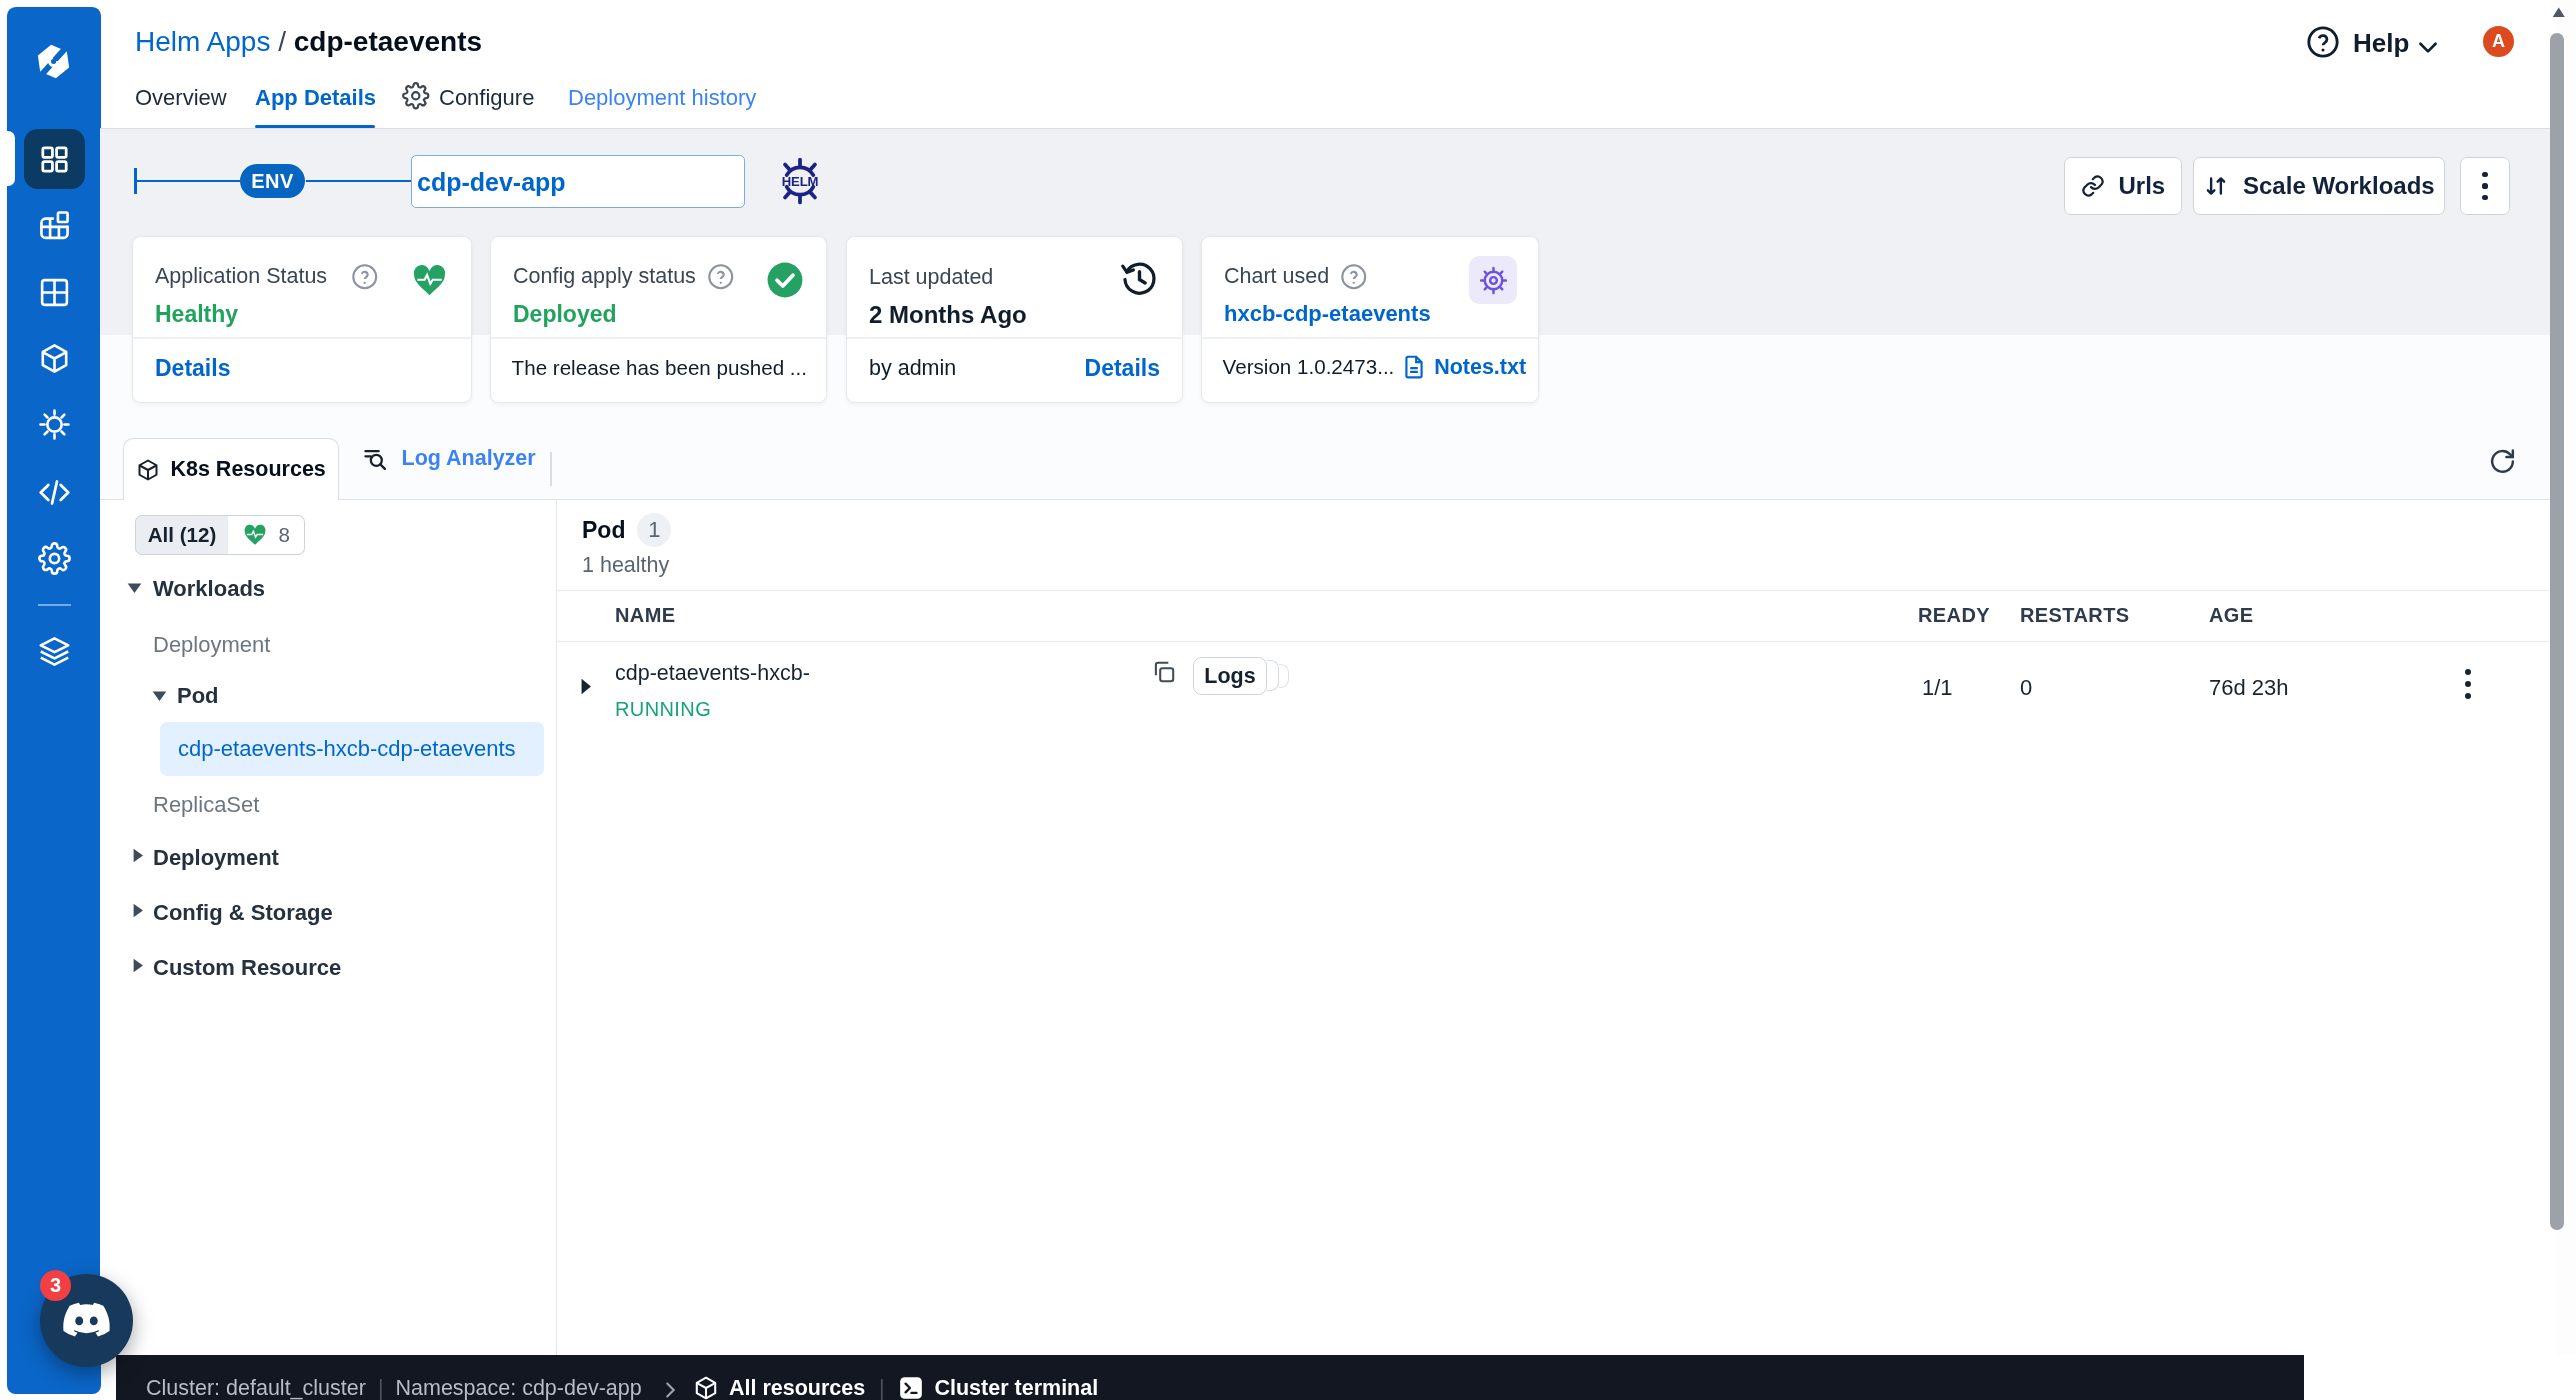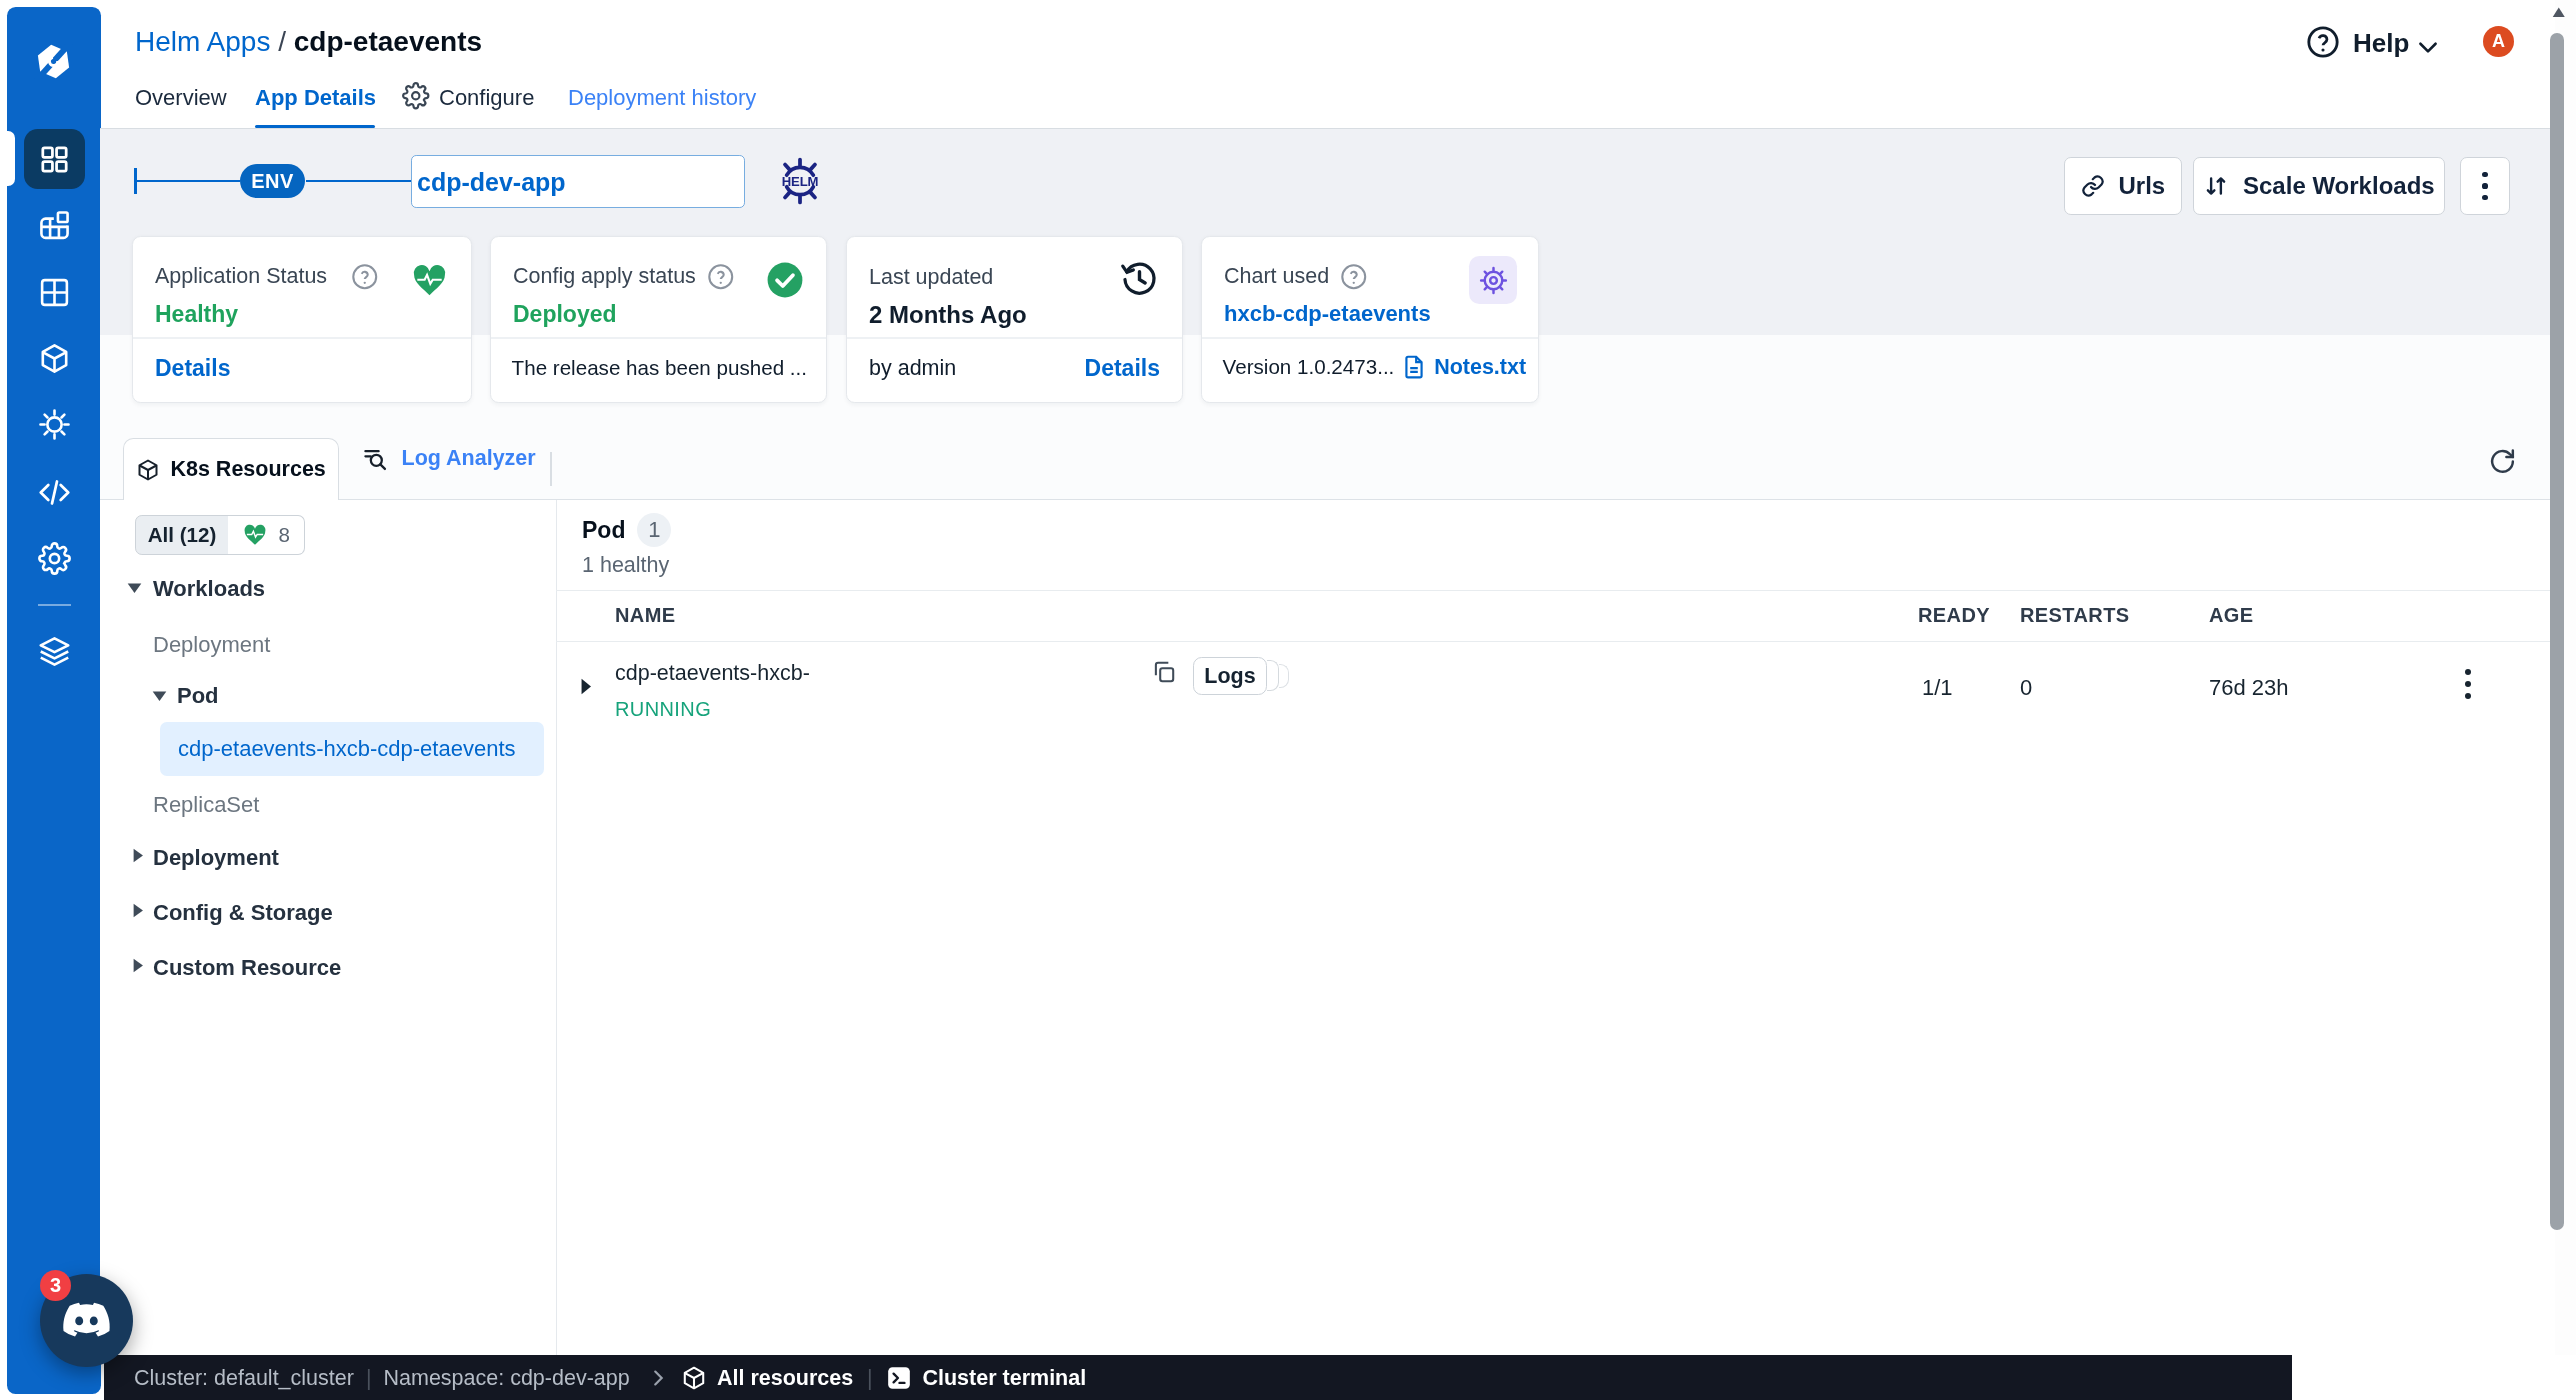--- a/index.html
+++ b/index.html
@@ -9,21 +9,21 @@
 .sb{left:6.9px;top:6.9px;width:94px;height:1387px;background:#0a66c8;border-radius:8.6px}
 .hdrline{left:100px;top:128px;width:2455px;height:0.9px;background:#d8dde2}
 .envsec{left:100px;top:129px;width:2455px;height:206px;background:#eff1f5}
 .lowsec{left:100px;top:335px;width:2455px;height:1020px;background:#fbfcfd}
 .panel{left:100px;top:499px;width:2455px;height:856px;background:#fff;border-top:0.9px solid #dde2e7}
 .vdiv{left:556px;top:500px;width:0.9px;height:855px;background:#e5e9ed}
 .card{top:236px;height:167px;background:#fff;border:0.9px solid #e5e8ec;border-radius:8.6px;box-shadow:0 1.7px 4.3px rgba(16,30,50,.05)}
 .cardline{left:0;top:100px;width:100%;height:1.7px;background:#eef1f4;position:absolute}
 .ctitle{font-size:21.5px;color:#3a4654}
 .btn{background:#fff;border:0.9px solid #cfd4da;border-radius:6.9px;display:flex;align-items:center;justify-content:center;gap:13.7px;font-size:24px;font-weight:700;color:#12223a}
-.bbar{left:104px;top:1355px;width:2188px;height:46px;background:#131722;display:flex;align-items:center;font-size:21.5px;color:#b6bdc7}
+.bbar{left:116px;top:1355px;width:2188px;height:46px;background:#131722;display:flex;align-items:flex-end;font-size:21.5px;color:#b6bdc7}
 </style>
 </head>
 <body>
 <div class="a sb"></div>
 <div class="a envsec"></div>
 <div class="a lowsec"></div>
 <div class="a hdrline"></div>
 <div class="a panel"></div>
 <div class="a vdiv"></div>
 

